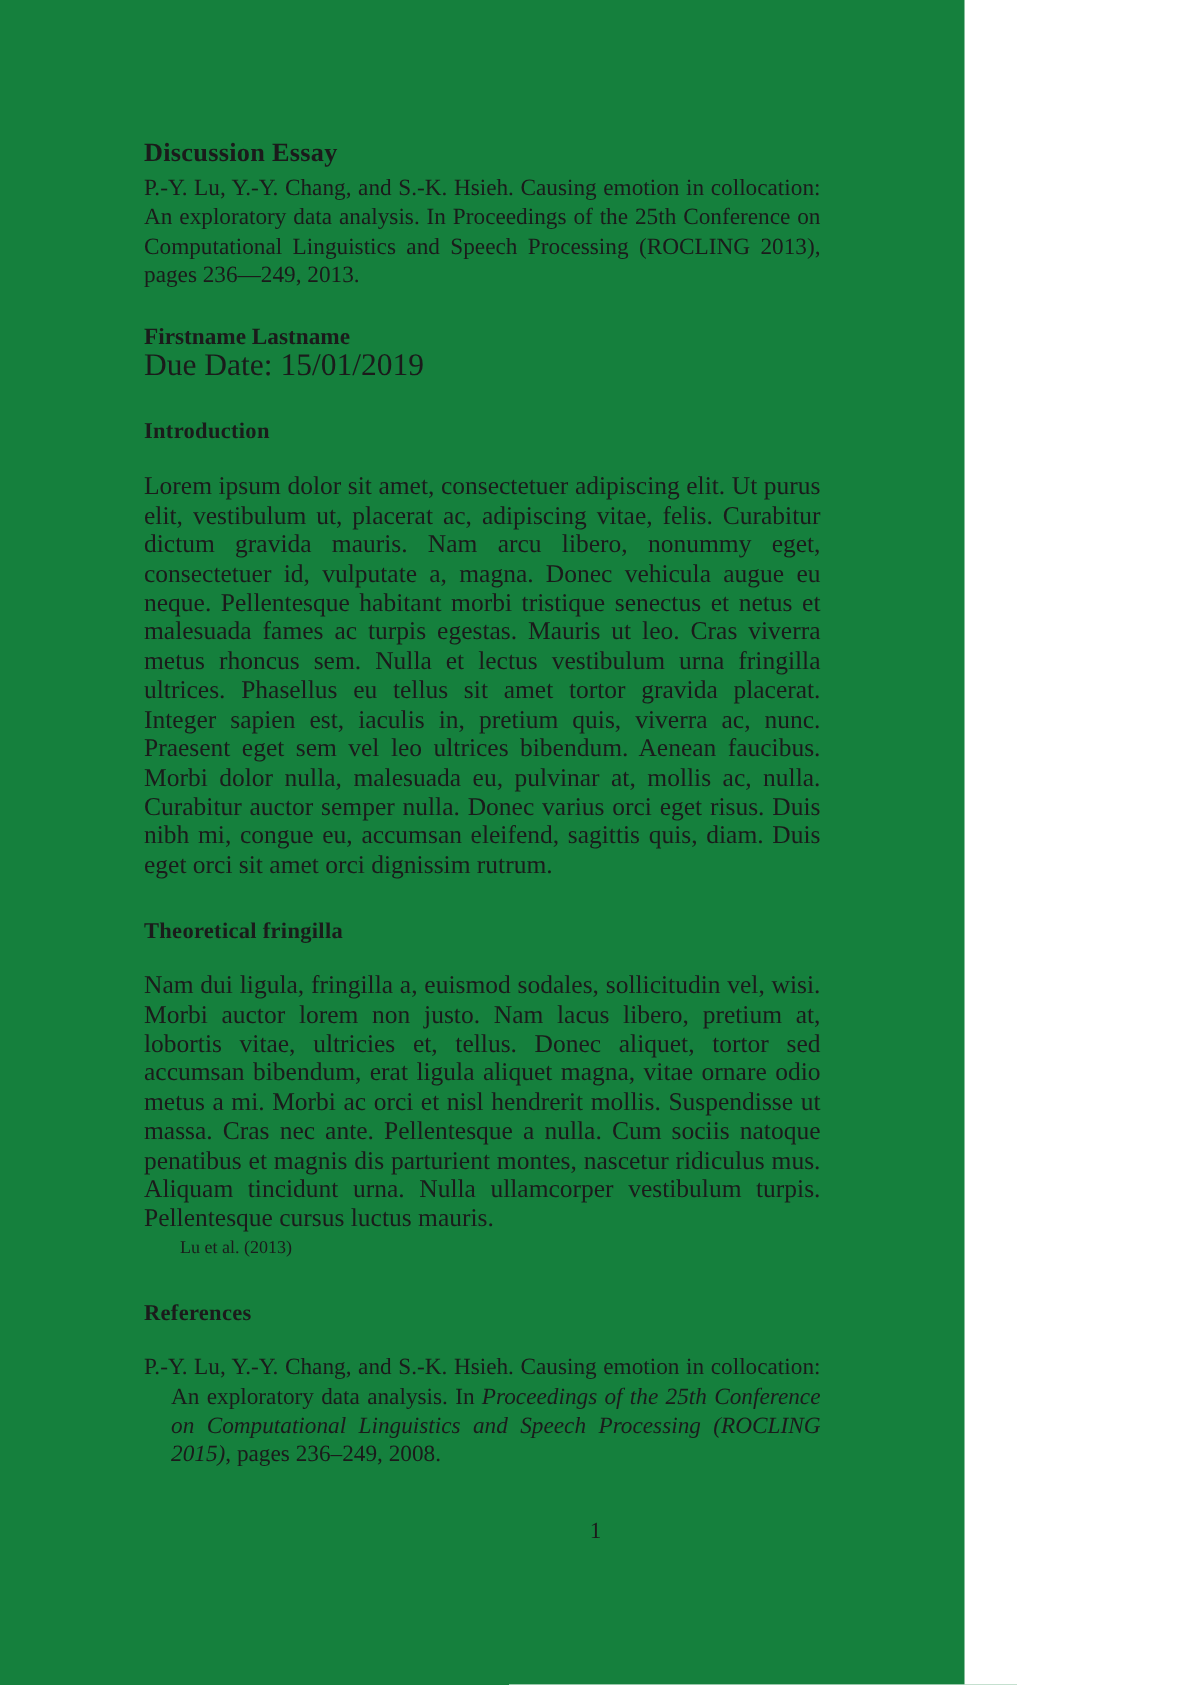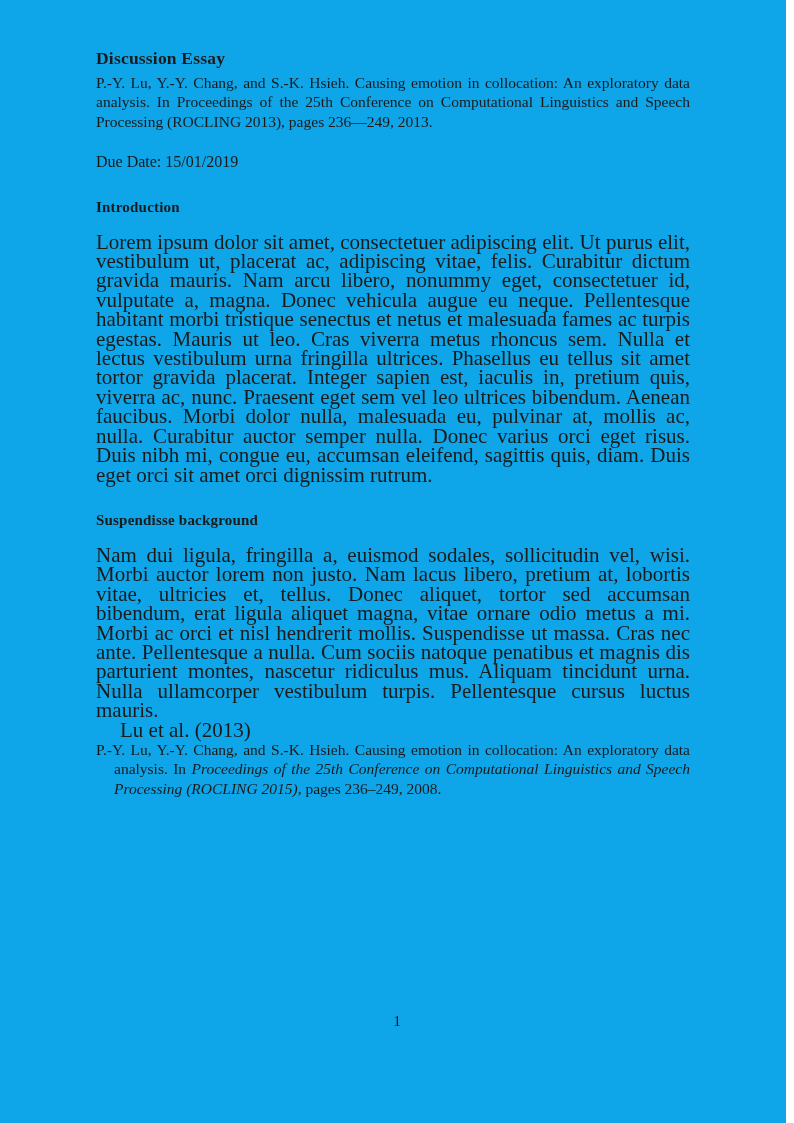--- a/index.html
+++ b/index.html
@@ -5,61 +5,61 @@
   * { margin: 0; padding: 0; box-sizing: border-box; }
   html, body {
     width: 794px;
     height: 1123px;
     background: #ffffff;
     font-family: "Liberation Serif", "DejaVu Serif", serif;
     color: #1b1b1b;
   }
   .page {
     position: relative;
-    width: 786px;
+    width: 643px;
     height: 1123px;
-    background: #0ea5e9;
-    padding: 48px 96px 0 96px;
+    background: #15803d;
+    padding: 91px 96px 0 96px;
     overflow: hidden;
   }
   .doc-title {
     font-size: 17.5px;
     font-weight: bold;
     letter-spacing: 0.2px;
     margin-bottom: 4px;
   }
   .assignment-citation {
     font-size: 15.5px;
     line-height: 19.4px;
     text-align: justify;
     margin-bottom: 21px;
   }
   .author-name {
     font-size: 15.5px;
     font-weight: bold;
     line-height: 19.4px;
   }
   .due-date {
-    font-size: 16px;
+    font-size: 21px;
     line-height: 19.4px;
   }
   .section-heading {
     font-size: 15px;
     font-weight: bold;
     letter-spacing: 0.2px;
     margin-top: 27px;
     margin-bottom: 17px;
   }
   .body-paragraph {
-    font-size: 21px;
+    font-size: 17px;
     line-height: 19.4px;
     text-align: justify;
   }
   .indented-line {
-    font-size: 21px;
+    font-size: 12px;
     line-height: 19.4px;
     text-indent: 24px;
     font-family: Liberation Serif, serif;
   }
   .reference-entry {
     font-size: 15.5px;
     line-height: 19.4px;
     text-align: justify;
     padding-left: 18px;
     text-indent: -18px;
@@ -75,33 +75,35 @@
   }
 </style>
 </head>
 <body>
 
 <div class="page">
 
   <header>
     <div class="doc-title">Discussion Essay</div>
     <p class="assignment-citation">P.-Y. Lu, Y.-Y. Chang, and S.-K. Hsieh. Causing emotion in collocation: An exploratory data analysis. In Proceedings of the 25th Conference on Computational Linguistics and Speech Processing (ROCLING 2013), pages 236—249, 2013.</p>
+    <div class="author-name">Firstname Lastname</div>
     <div class="due-date">Due Date: 15/01/2019</div>
   </header>
 
   <section>
     <h1 class="section-heading">Introduction</h1>
     <p class="body-paragraph">Lorem ipsum dolor sit amet, consectetuer adipiscing elit. Ut purus elit, vestibulum ut, placerat ac, adipiscing vitae, felis. Curabitur dictum gravida mauris. Nam arcu libero, nonummy eget, consectetuer id, vulputate a, magna. Donec vehicula augue eu neque. Pellentesque habitant morbi tristique senectus et netus et malesuada fames ac turpis egestas. Mauris ut leo. Cras viverra metus rhoncus sem. Nulla et lectus vestibulum urna fringilla ultrices. Phasellus eu tellus sit amet tortor gravida placerat. Integer sapien est, iaculis in, pretium quis, viverra ac, nunc. Praesent eget sem vel leo ultrices bibendum. Aenean faucibus. Morbi dolor nulla, malesuada eu, pulvinar at, mollis ac, nulla. Curabitur auctor semper nulla. Donec varius orci eget risus. Duis nibh mi, congue eu, accumsan eleifend, sagittis quis, diam. Duis eget orci sit amet orci dignissim rutrum.</p>
   </section>
 
   <section>
-    <h1 class="section-heading">Suspendisse background</h1>
+    <h1 class="section-heading">Theoretical fringilla</h1>
     <p class="body-paragraph">Nam dui ligula, fringilla a, euismod sodales, sollicitudin vel, wisi. Morbi auctor lorem non justo. Nam lacus libero, pretium at, lobortis vitae, ultricies et, tellus. Donec aliquet, tortor sed accumsan bibendum, erat ligula aliquet magna, vitae ornare odio metus a mi. Morbi ac orci et nisl hendrerit mollis. Suspendisse ut massa. Cras nec ante. Pellentesque a nulla. Cum sociis natoque penatibus et magnis dis parturient montes, nascetur ridiculus mus. Aliquam tincidunt urna. Nulla ullamcorper vestibulum turpis. Pellentesque cursus luctus mauris.</p>
     <p class="indented-line">Lu et al. (2013)</p>
   </section>
 
   <section>
+    <h1 class="section-heading">References</h1>
     <p class="reference-entry"><span>P.-Y. Lu, Y.-Y. Chang, and S.-K. Hsieh. Causing emotion in collocation: An exploratory data analysis. In </span><span class="italic">Proceedings of the 25th Conference on Computational Linguistics and Speech Processing (ROCLING 2015)</span><span>, pages 236–249, 2008.</span></p>
   </section>
 
   <div class="page-number">1</div>
 
 </div>
 
 </body></html>

